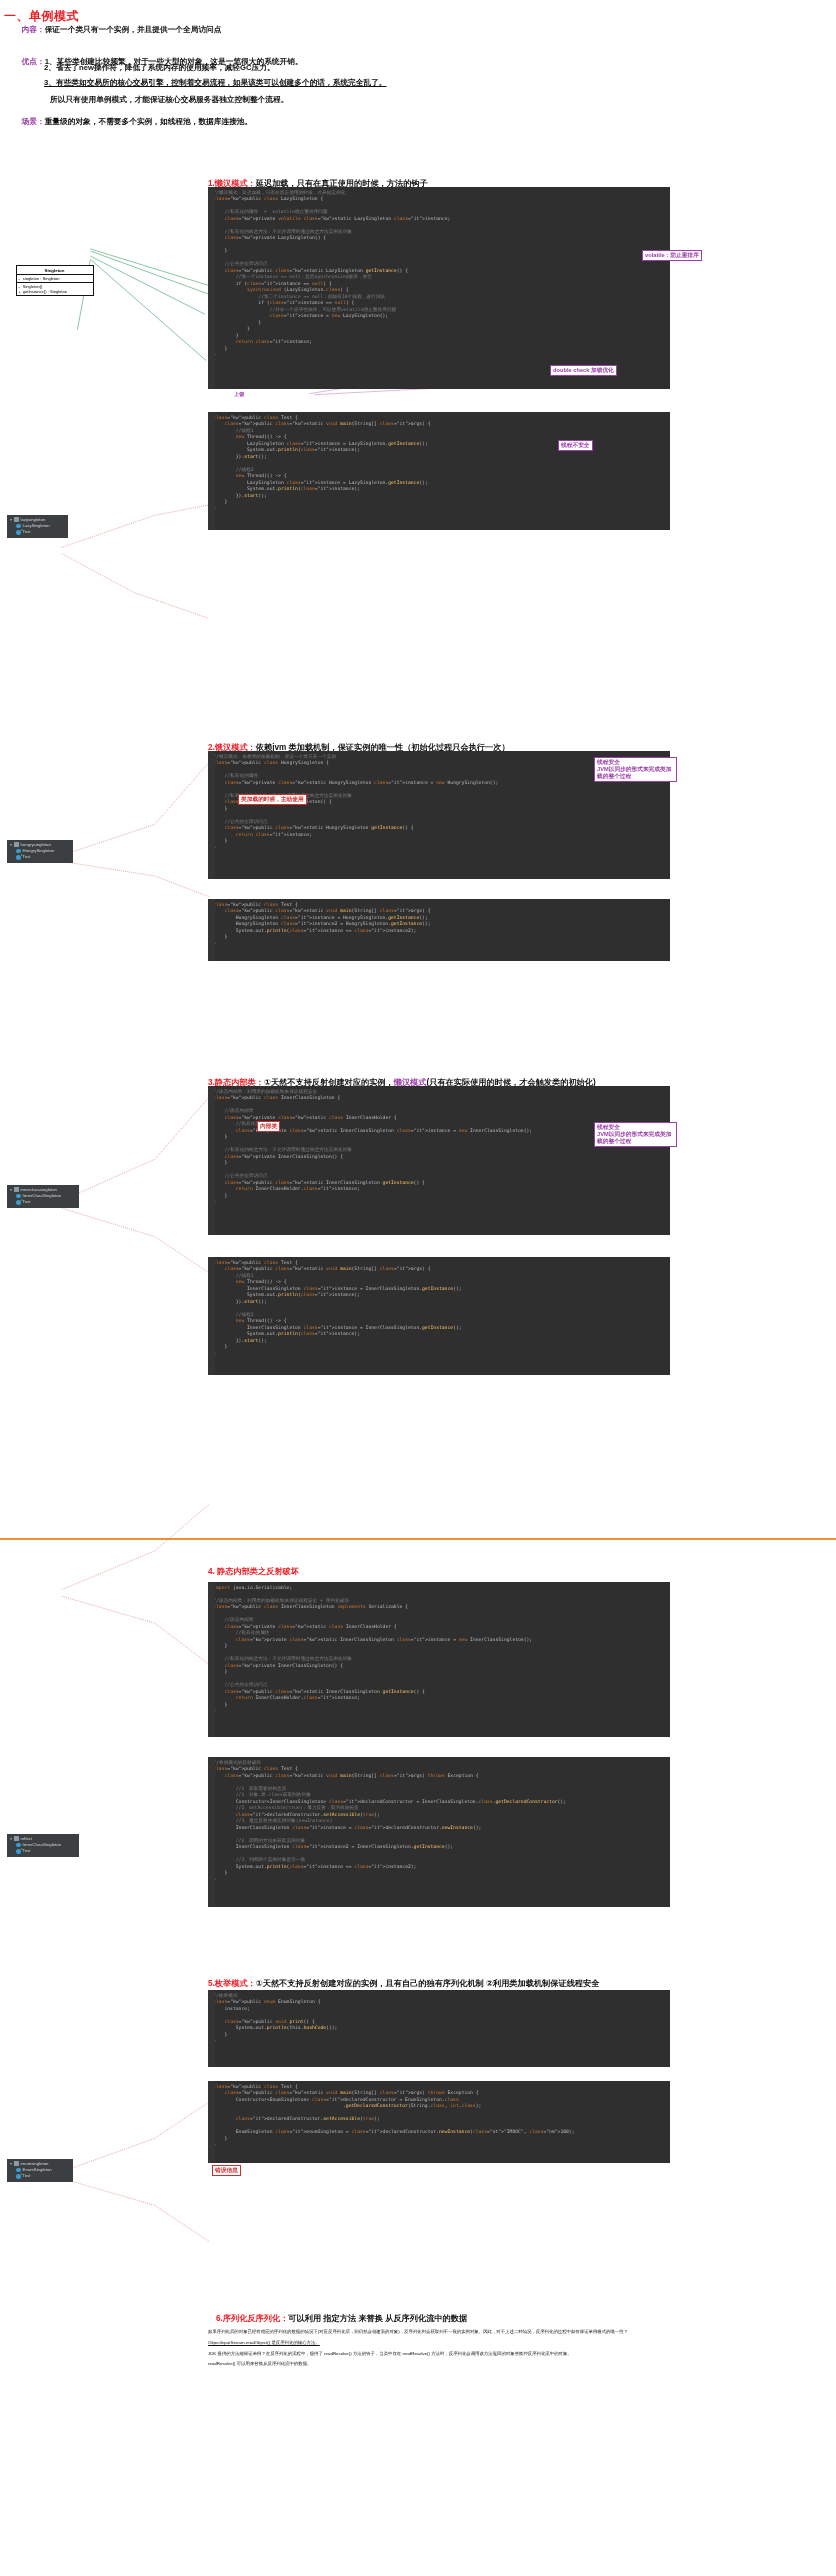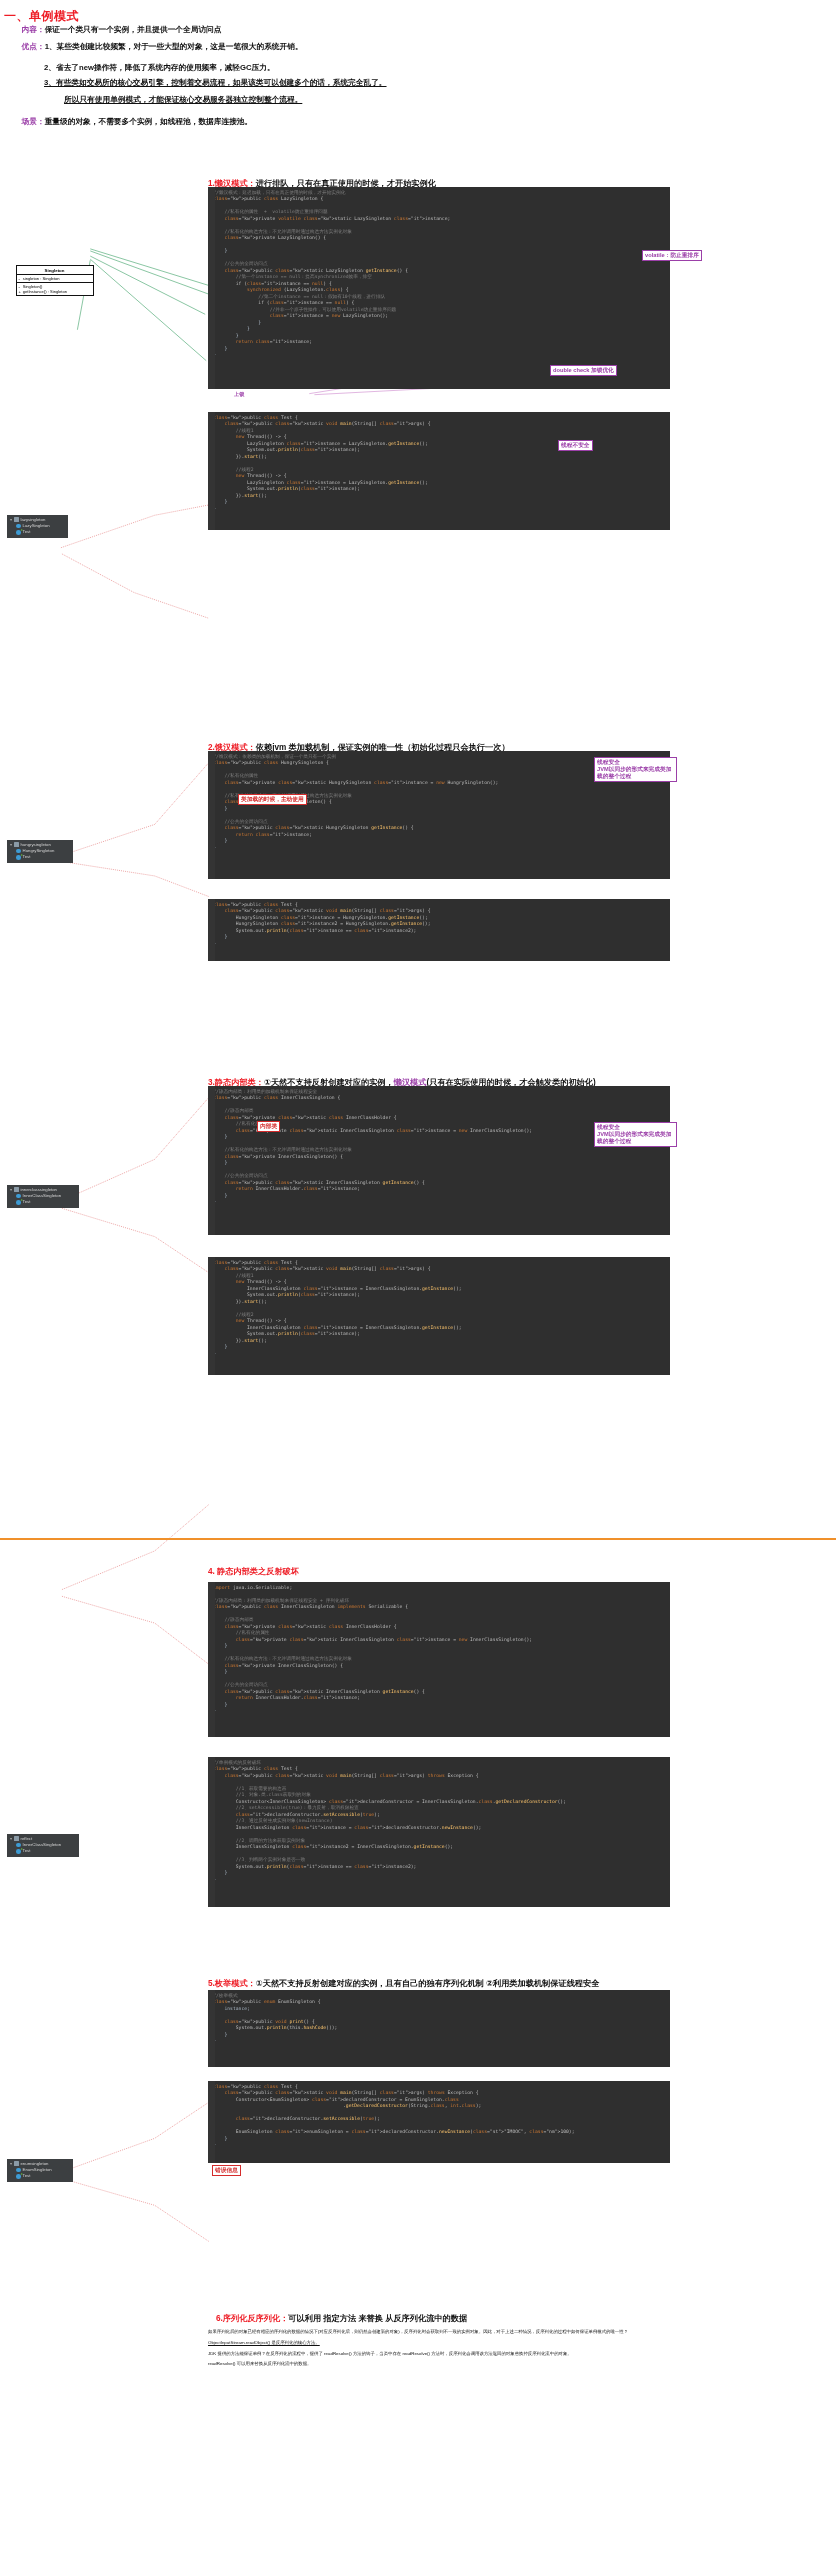--- a/index.html
+++ b/index.html
@@ -127,49 +127,49 @@
       <path d="M120,5800 L300,5720 L405,5620"></path>
       <path d="M120,5815 L300,5860 L405,5930"></path>
     </g>
   </svg>
 
   <h1 class="doc-title">一、单例模式</h1>
 
   <div class="intro-row" style="left:21.6px;top:25px;text-align:right;">
     <span class="lbl">内容：</span><span>保证一个类只有一个实例，并且提供一个全局访问点</span>
   </div>
-  <div class="intro-row" style="left:21.6px;top:42px;">
+  <div class="intro-row" style="left:21.6px;top:57px;">
     <span class="lbl">优点：</span><span>1、某些类创建比较频繁，对于一些大型的对象，这是一笔很大的系统开销。</span>
   </div>
   <div class="intro-row" style="left:44px;top:63px;">
     <span>2、省去了new操作符，降低了系统内存的使用频率，减轻GC压力。</span>
   </div>
   <div class="intro-row" style="left:44px;top:78px;text-decoration:underline;">
     <span>3、有些类如交易所的核心交易引擎，控制着交易流程，如果该类可以创建多个的话，系统完全乱了。</span>
   </div>
-  <div class="intro-row" style="left:64px;top:95px;text-decoration:underline;">
+  <div class="intro-row" style="left:50px;top:95px;">
     <span>所以只有使用单例模式，才能保证核心交易服务器独立控制整个流程。</span>
   </div>
   <div class="intro-row" style="left:21.6px;top:117px;">
     <span class="lbl">场景：</span><span>重量级的对象，不需要多个实例，如线程池，数据库连接池。</span>
   </div>
 
   <div class="uml" style="left:15.5px;top:265px;width:76px;">
     <div class="t">Singleton</div>
     <div class="s">
       <span class="m"><span class="sg">-</span><span>singleton : Singleton</span></span>
     </div>
     <div class="s">
       <span class="m"><span class="sg">-</span><span>Singleton()</span></span>
       <span class="m"><span class="sg">+</span><span>getInstance() : Singleton</span></span>
     </div>
   </div>
 
   <div class="sec-head" style="left:208px;top:178px;">
-    <span class="num">1.懒汉模式：</span><span>进行排队，只有在真正使用的时候，才开始实例化</span>
+    <span class="num">1.懒汉模式：</span><span>延迟加载，只有在真正使用的时候，方法的钩子</span>
   </div>
 
   <div class="tree" style="left:7.2px;top:515px;width:61px;">
     <div class="row">
         <span class="tw">▼</span>
         <span class="ic pkg"></span>
         <span>lazysingleton</span>
       </div>
     <div class="row" style="padding-left:7.2px;">
         <span class="ic cls"></span>

